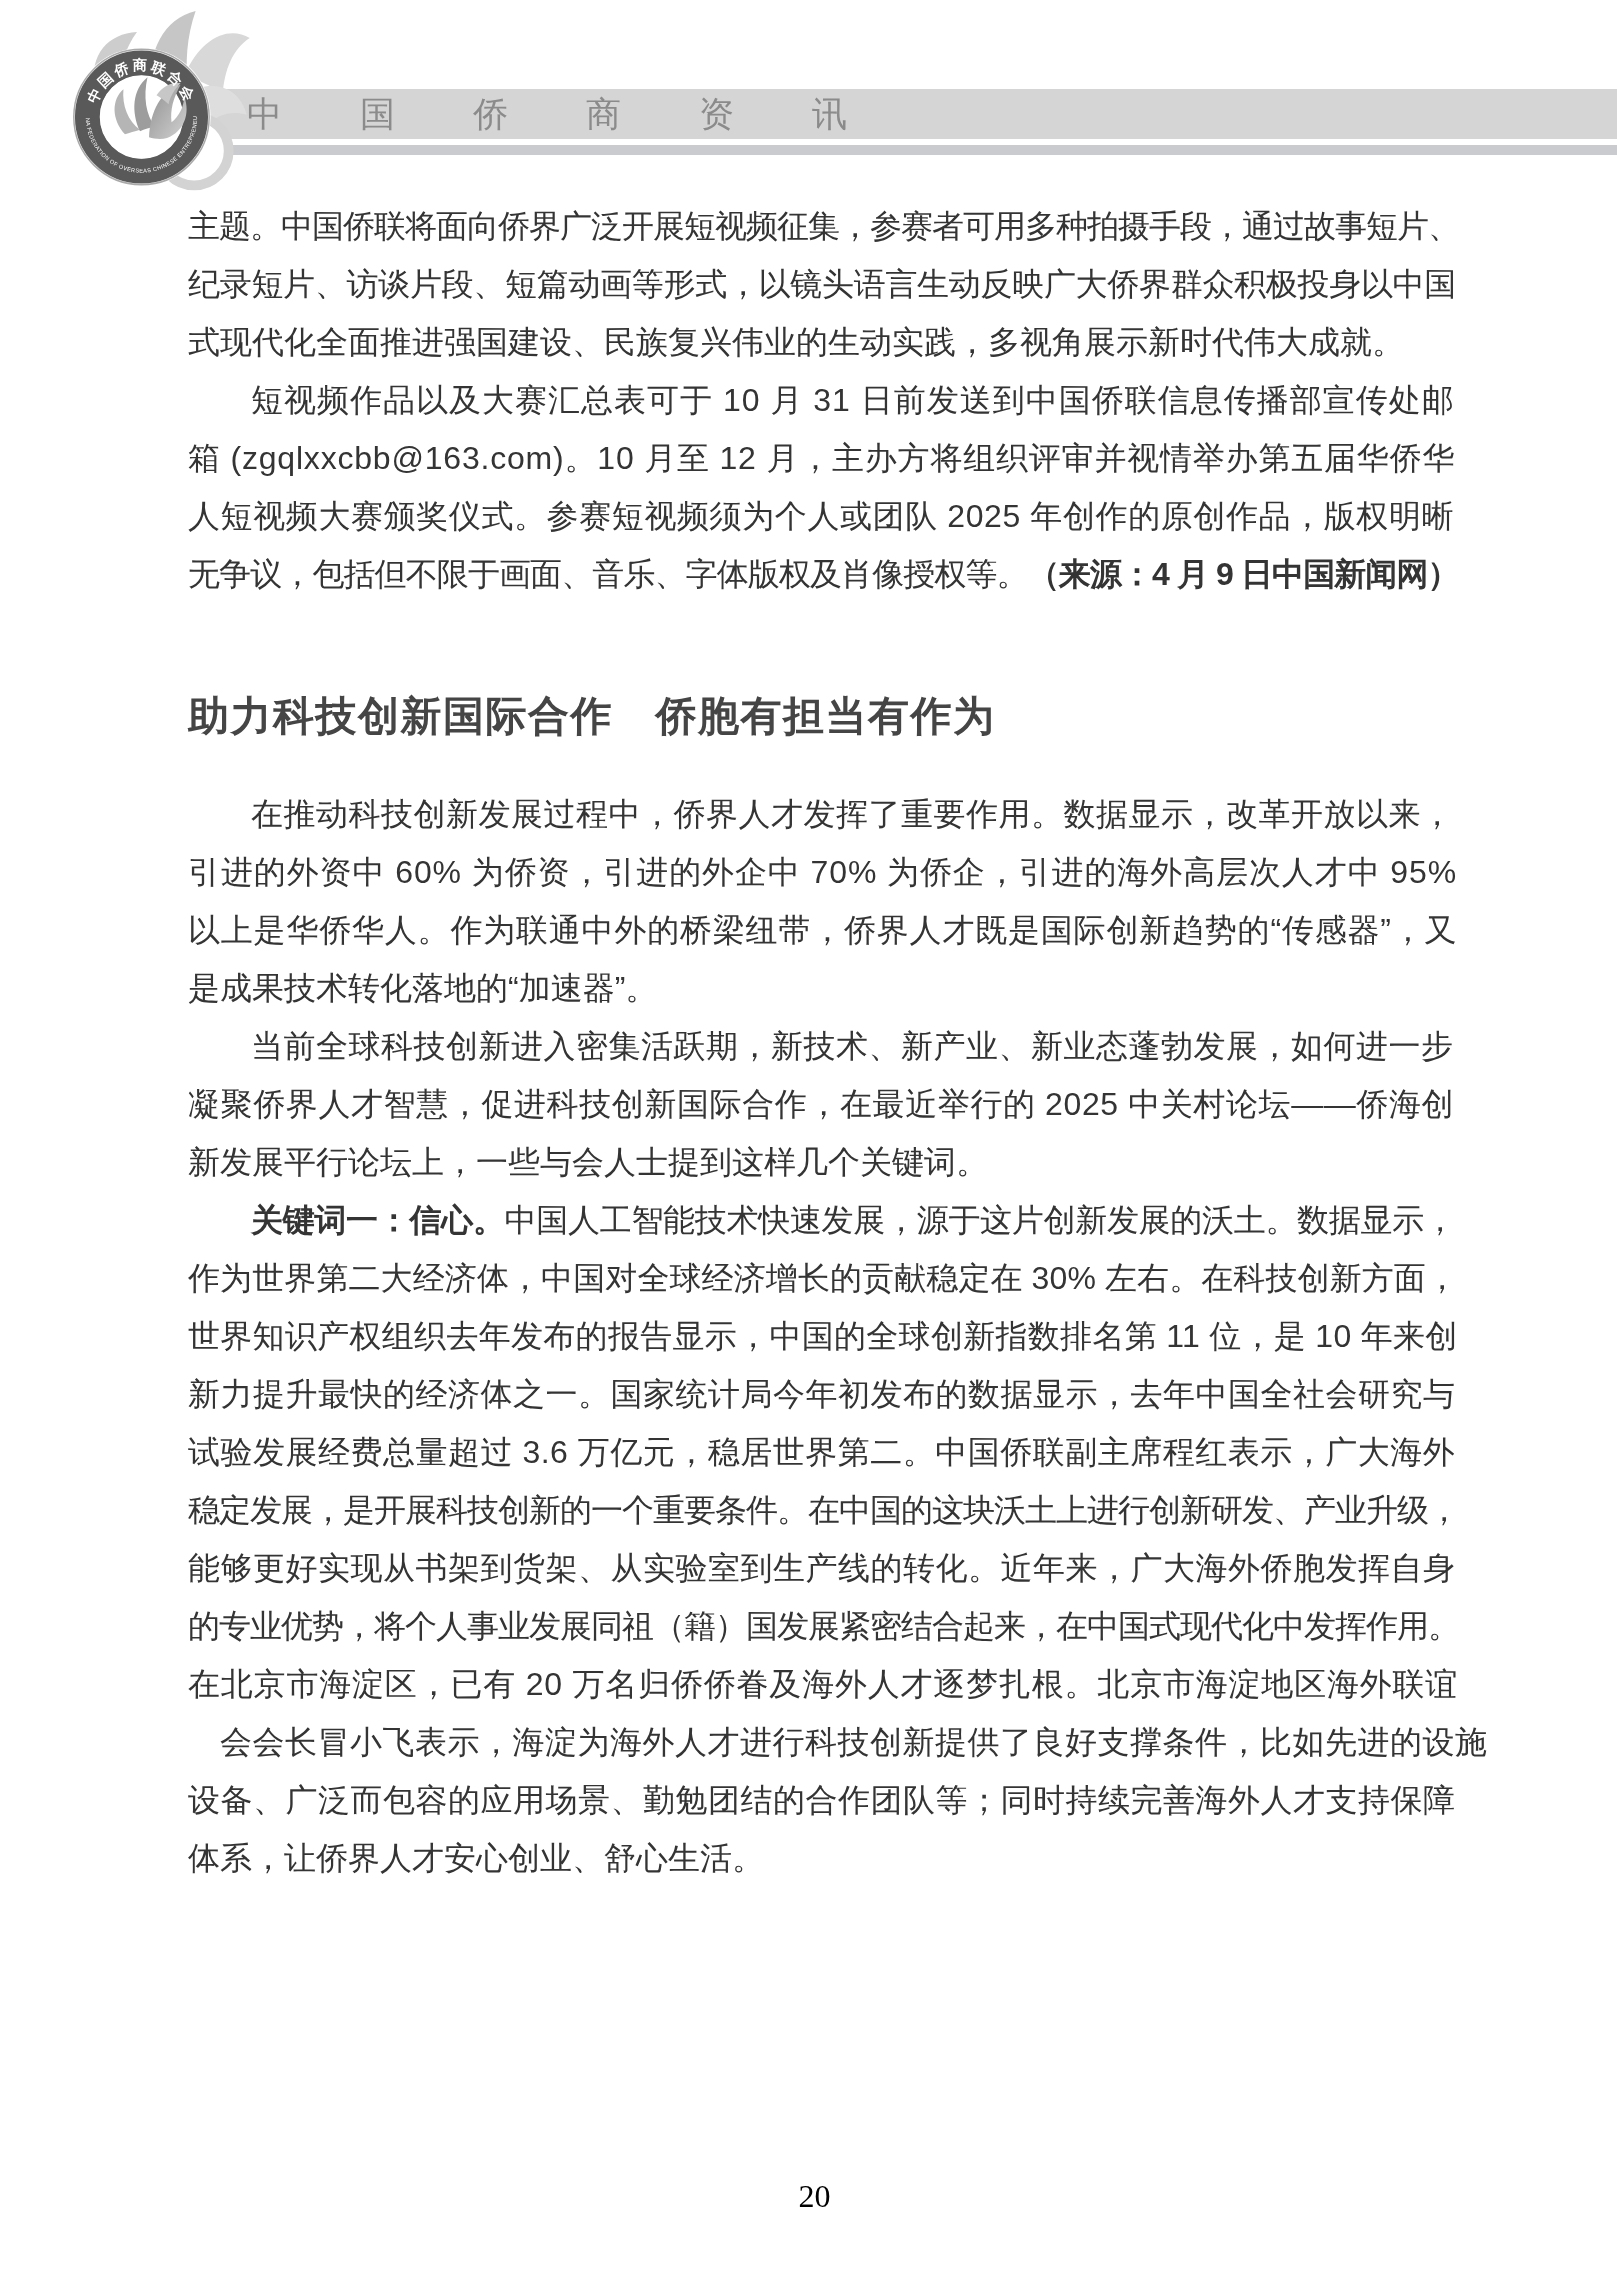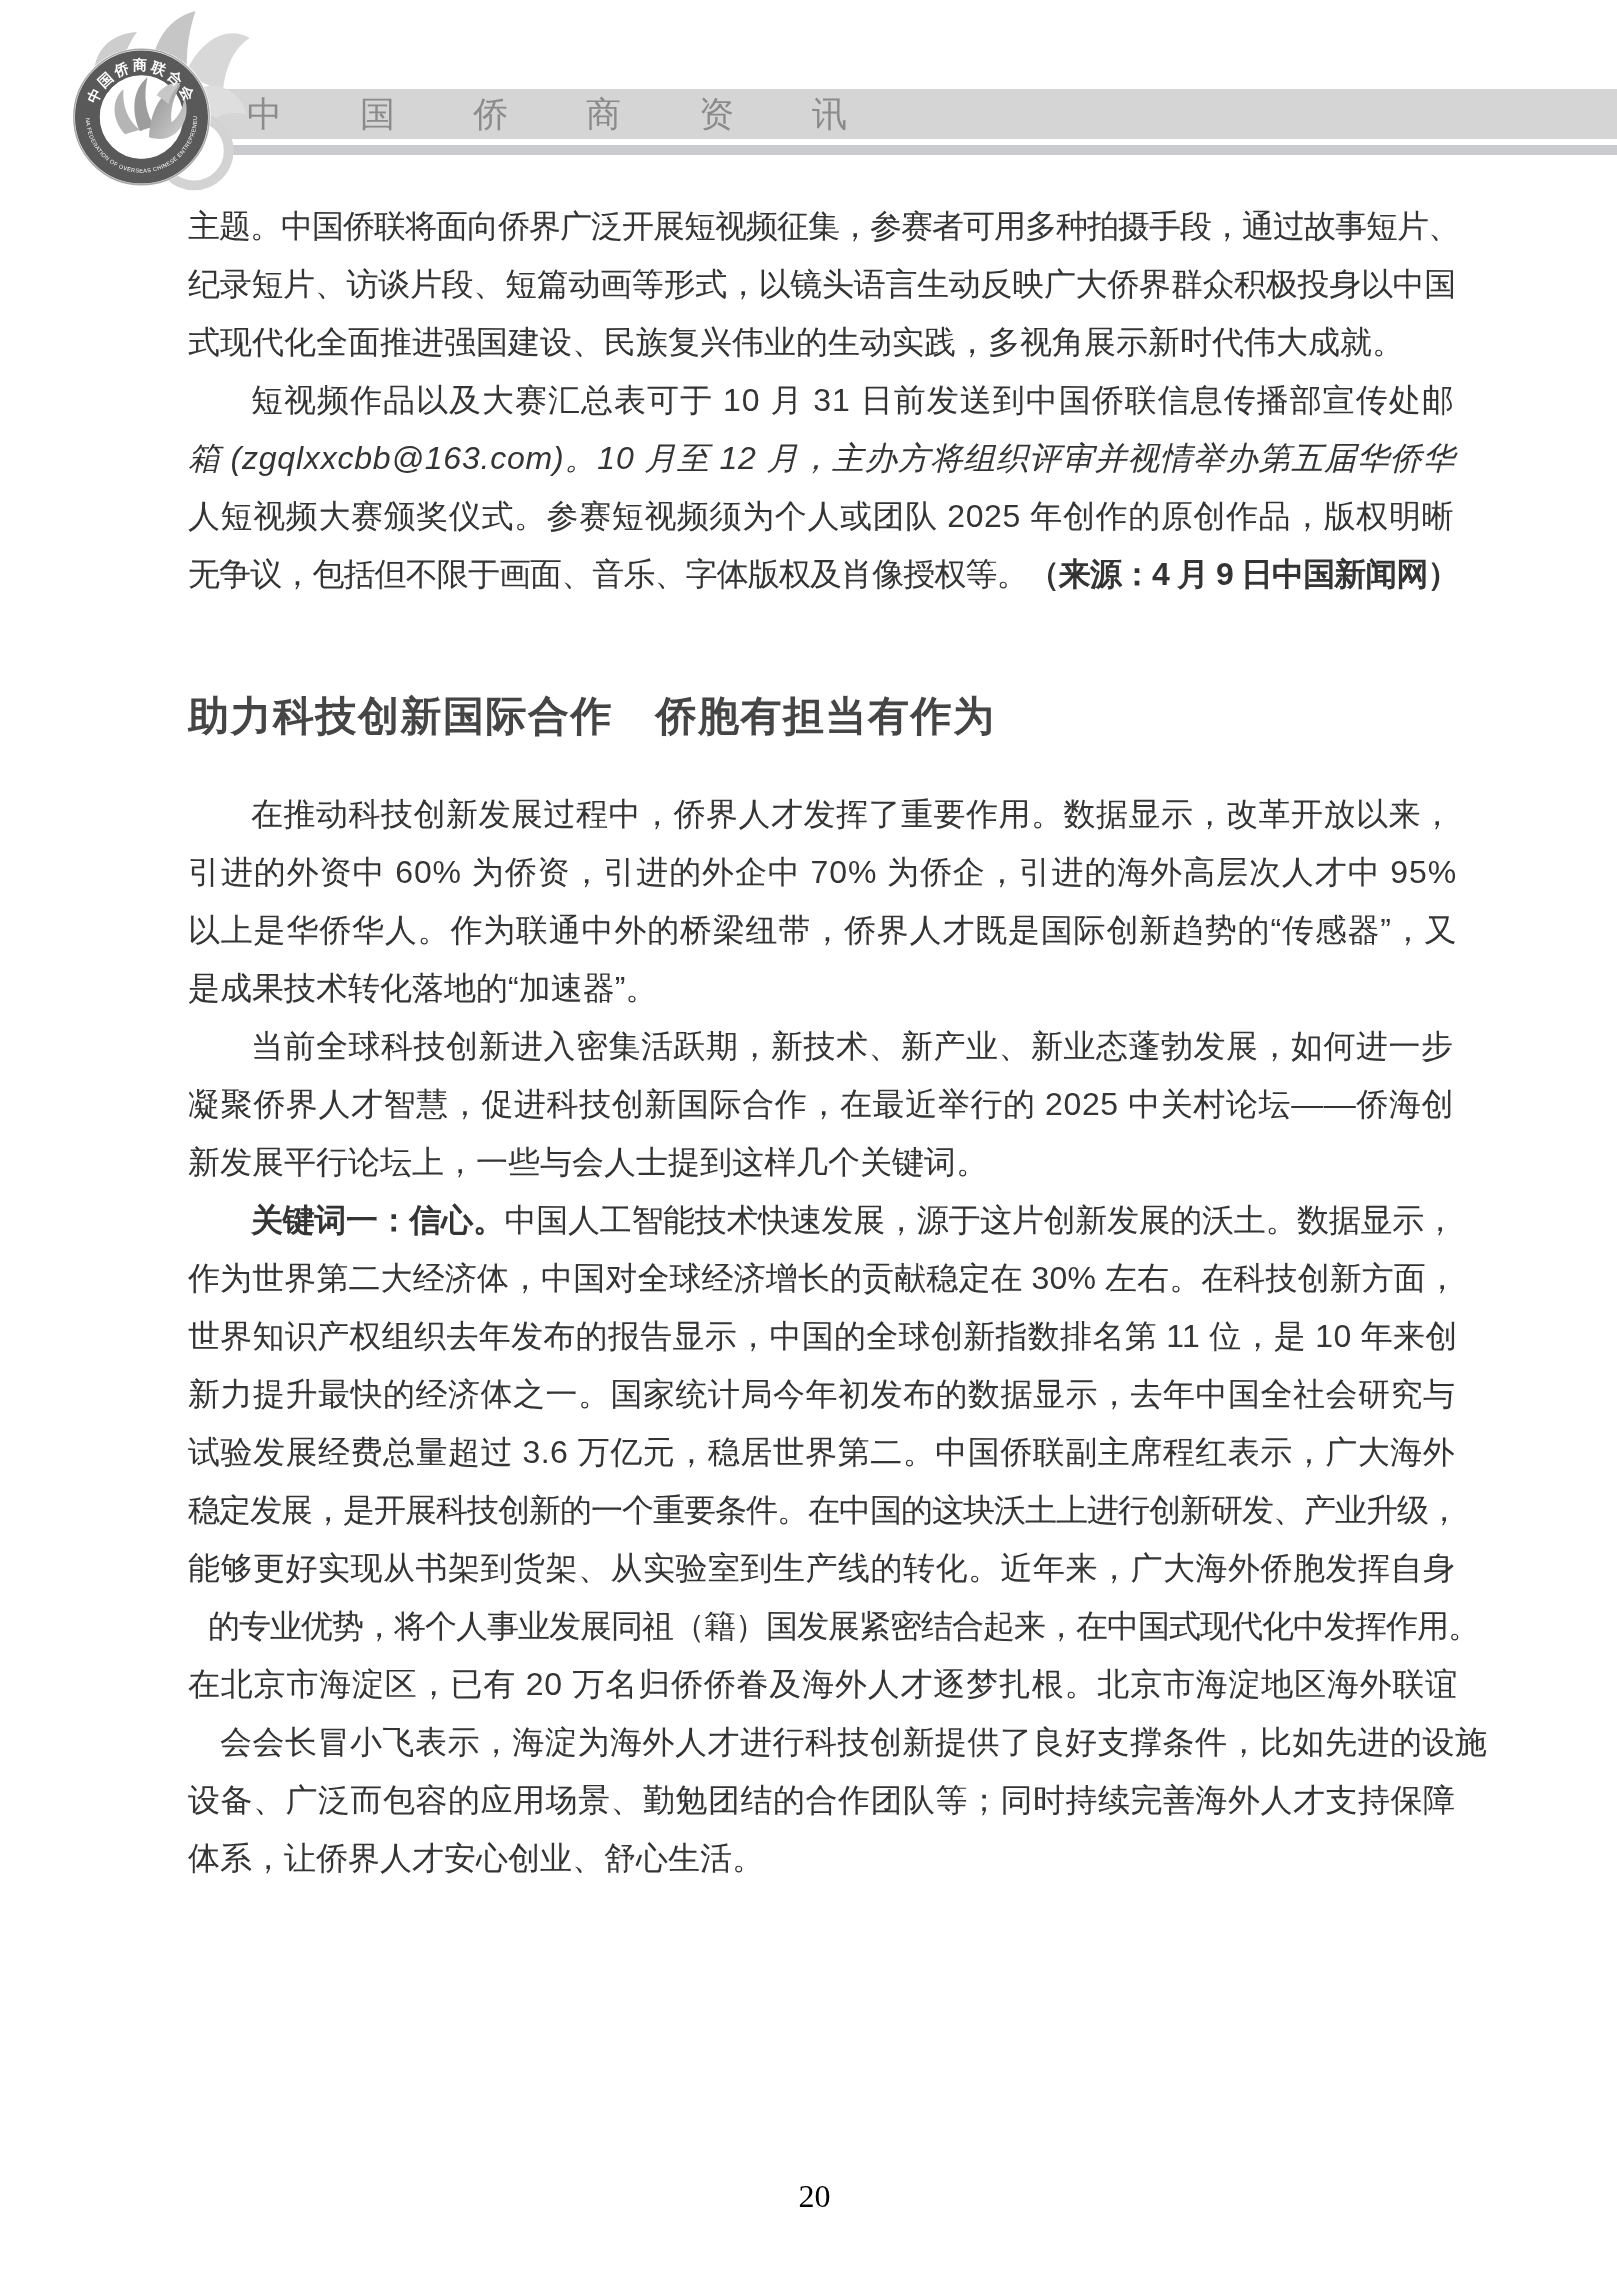--- a/index.html
+++ b/index.html
@@ -84,21 +84,21 @@
 
   <div class="article">
     <div>
         <div class="para">
           <div class="line" style="letter-spacing: -1px;"><span class="seg">主题。中国侨联将面向侨界广泛开展短视频征集，参赛者可用多种拍摄手段，通过故事短片、</span></div>
           <div class="line" style="letter-spacing: -0.3px;"><span class="seg">纪录短片、访谈片段、短篇动画等形式，以镜头语言生动反映广大侨界群众积极投身以中国</span></div>
           <div class="line line-short"><span class="seg">式现代化全面推进强国建设、民族复兴伟业的生动实践，多视角展示新时代伟大成就。</span></div>
         </div>
         <div class="para indent">
           <div class="line" style="letter-spacing: 1px;"><span class="seg">短视频作品以及大赛汇总表可于 10 月 31 日前发送到中国侨联信息传播部宣传处邮</span></div>
-          <div class="line" style="letter-spacing: 0.8px; font-style: italic;"><span class="seg">箱 (zgqlxxcbb@163.com)。10 月至 12 月，主办方将组织评审并视情举办第五届华侨华</span></div>
+          <div class="line" style="letter-spacing: 0.8px;"><span class="seg">箱 (zgqlxxcbb@163.com)。10 月至 12 月，主办方将组织评审并视情举办第五届华侨华</span></div>
           <div class="line" style="letter-spacing: 0.6px;"><span class="seg">人短视频大赛颁奖仪式。参赛短视频须为个人或团队 2025 年创作的原创作品，版权明晰</span></div>
           <div class="line" style="letter-spacing: -0.9px;"><span class="seg">无争议，包括但不限于画面、音乐、字体版权及肖像授权等。</span><span class="seg bold">（来源：4 月 9 日中国新闻网）</span></div>
         </div>
       </div>
     <h1 class="heading">助力科技创新国际合作　侨胞有担当有作为</h1>
     <div>
         <div class="para indent">
           <div class="line" style="letter-spacing: 0.5px;"><span class="seg">在推动科技创新发展过程中，侨界人才发挥了重要作用。数据显示，改革开放以来，</span></div>
           <div class="line" style="letter-spacing: 0.9px;"><span class="seg">引进的外资中 60% 为侨资，引进的外企中 70% 为侨企，引进的海外高层次人才中 95%</span></div>
           <div class="line" style="letter-spacing: 0.8px;"><span class="seg">以上是华侨华人。作为联通中外的桥梁纽带，侨界人才既是国际创新趋势的“传感器”，又</span></div>
@@ -110,21 +110,21 @@
           <div class="line line-short"><span class="seg">新发展平行论坛上，一些与会人士提到这样几个关键词。</span></div>
         </div>
         <div class="para indent">
           <div class="line" style="letter-spacing: -0.3px;"><span class="seg bold">关键词一：信心。</span><span class="seg">中国人工智能技术快速发展，源于这片创新发展的沃土。数据显示，</span></div>
           <div class="line" style="letter-spacing: 0.1px;"><span class="seg">作为世界第二大经济体，中国对全球经济增长的贡献稳定在 30% 左右。在科技创新方面，</span></div>
           <div class="line" style="letter-spacing: 0.3px;"><span class="seg">世界知识产权组织去年发布的报告显示，中国的全球创新指数排名第 11 位，是 10 年来创</span></div>
           <div class="line" style="letter-spacing: 0.5px;"><span class="seg">新力提升最快的经济体之一。国家统计局今年初发布的数据显示，去年中国全社会研究与</span></div>
           <div class="line" style="letter-spacing: 0.5px;"><span class="seg">试验发展经费总量超过 3.6 万亿元，稳居世界第二。中国侨联副主席程红表示，广大海外</span></div>
           <div class="line" style="letter-spacing: -1px;"><span class="seg">稳定发展，是开展科技创新的一个重要条件。在中国的这块沃土上进行创新研发、产业升级，</span></div>
           <div class="line" style="letter-spacing: 0.5px;"><span class="seg">能够更好实现从书架到货架、从实验室到生产线的转化。近年来，广大海外侨胞发挥自身</span></div>
-          <div class="line" style="letter-spacing: -1px; margin-left: 20px;"><span class="seg">的专业优势，将个人事业发展同祖（籍）国发展紧密结合起来，在中国式现代化中发挥作用。</span></div>
+          <div class="line" style="letter-spacing: -1px;"><span class="seg">的专业优势，将个人事业发展同祖（籍）国发展紧密结合起来，在中国式现代化中发挥作用。</span></div>
           <div class="line" style="letter-spacing: 0.8px;"><span class="seg">在北京市海淀区，已有 20 万名归侨侨眷及海外人才逐梦扎根。北京市海淀地区海外联谊</span></div>
           <div class="line" style="letter-spacing: 0.5px; margin-left: 32px;"><span class="seg">会会长冒小飞表示，海淀为海外人才进行科技创新提供了良好支撑条件，比如先进的设施</span></div>
           <div class="line" style="letter-spacing: 0.5px;"><span class="seg">设备、广泛而包容的应用场景、勤勉团结的合作团队等；同时持续完善海外人才支持保障</span></div>
           <div class="line line-short"><span class="seg">体系，让侨界人才安心创业、舒心生活。</span></div>
         </div>
       </div>
   </div>
 
   <div class="footer">
     <span>20</span>

